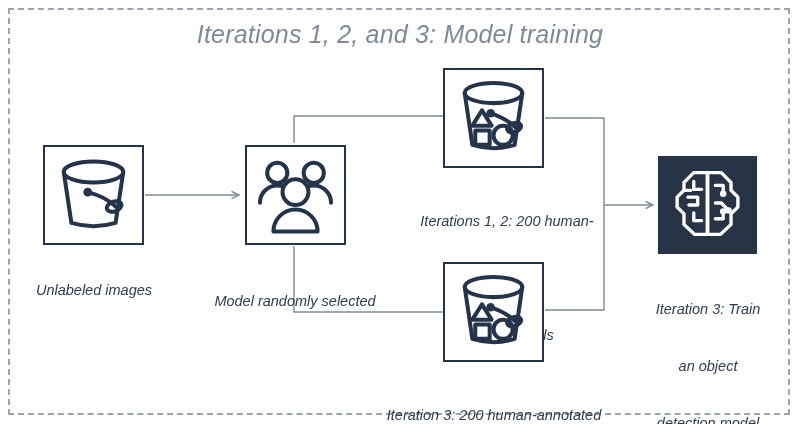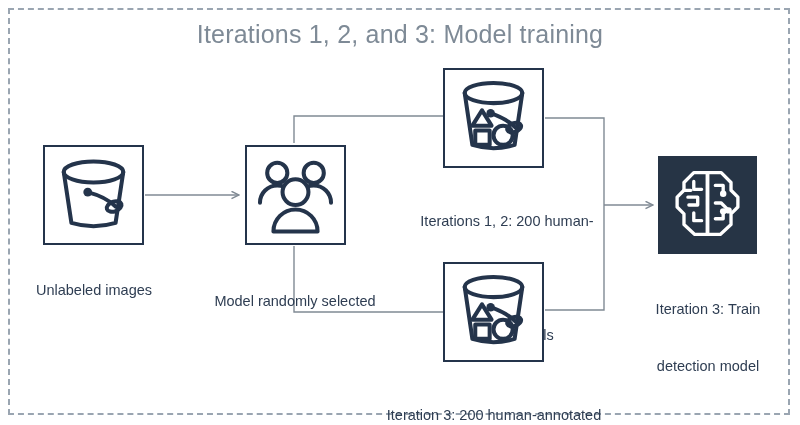--- a/index.html
+++ b/index.html
@@ -7,20 +7,21 @@
     padding: 0;
     background: #ffffff;
   }
   #figure {
     position: relative;
     width: 800px;
     height: 424px;
     background: #ffffff;
     font-family: "Liberation Sans", sans-serif;
     overflow: hidden;
+    font-style: italic;
   }
   .dashed-frame {
     position: absolute;
     left: 8px;
     top: 8px;
     width: 782px;
     height: 407px;
     border: 2px dashed #9aa5b1;
     box-sizing: border-box;
     pointer-events: none;
@@ -188,16 +189,17 @@
       </g>
       <g fill="#ffffff">
         <circle cx="66" cy="38.5" r="3.3"></circle>
         <circle cx="71.5" cy="55.5" r="3.3"></circle>
         <circle cx="66" cy="56.5" r="3.3"></circle>
       </g>
     </svg>
   </div>
   <div class="caption" style="left:628px; top:262px; width:160px;">
     <div>Iteration 3: Train</div>
+    <div>an object</div>
     <div>detection model</div>
   </div>
 
 </div>
 
 </body></html>

